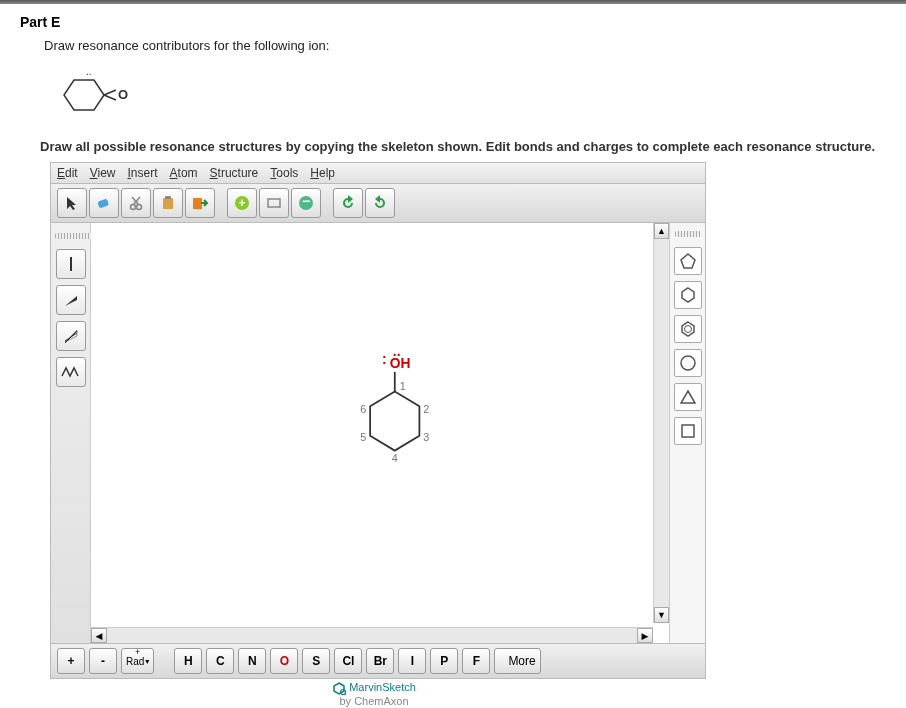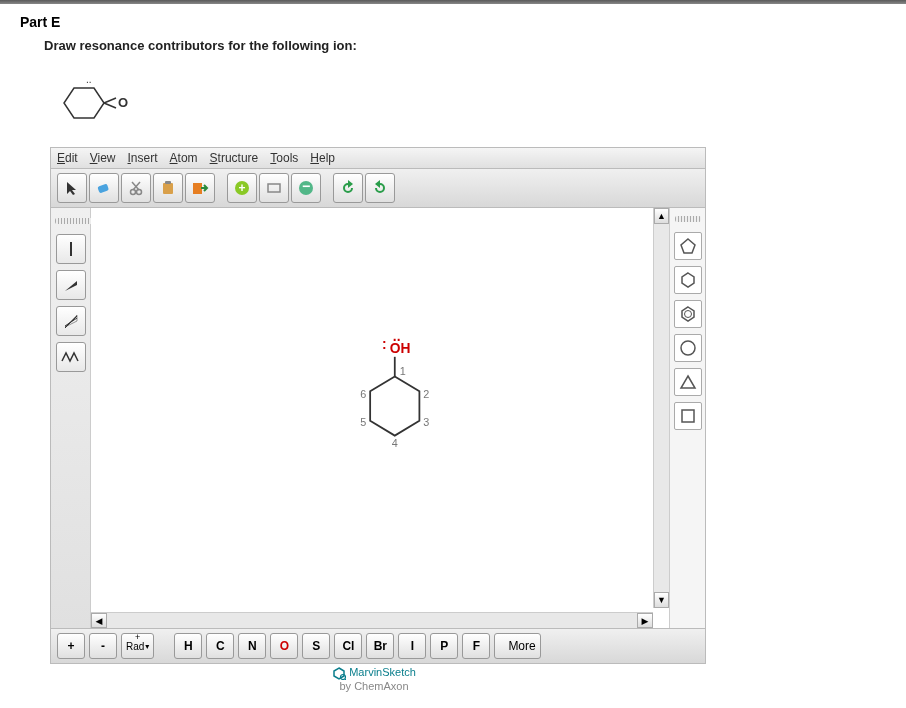--- a/index.html
+++ b/index.html
@@ -1,21 +1,21 @@
 <!DOCTYPE html>
 <html><head>
 <meta charset="utf-8">
 <style>
 * { box-sizing: border-box; margin: 0; padding: 0; }
 body { font-family: Arial, Helvetica, sans-serif; background: #fff; width: 906px; height: 708px; overflow: hidden; }
 .container { padding: 0; }
 .topbar { height: 4px; background: linear-gradient(to bottom, #5a5a5a, #888); }
 .content { padding: 10px 20px 0 20px; }
 .part-title { font-weight: bold; font-size: 14px; color: #000; margin-bottom: 8px; }
-.instruction { font-size: 13px; color: #222; margin: 4px 0 20px 24px; font-weight: bold; }
+.instruction { font-size: 13px; color: #222; margin: 4px 0 12px 24px; }
 .problem-img { margin: 6px 0 10px 24px; }
 .instruction2 { font-size: 13px; font-weight: bold; color: #333; margin: 10px 0 8px 20px; }
 .editor-wrap { margin: 8px 0 0 30px; width: 656px; }
 .menubar { background: linear-gradient(to bottom, #f5f5f5, #e0e0e0); border: 1px solid #bbb; border-bottom: none; padding: 3px 6px; font-size: 12px; color: #333; display: flex; gap: 12px; }
 .menubar span { cursor: pointer; }
 .menubar span u { text-decoration: underline; }
 .toolbar { background: linear-gradient(to bottom, #f0f0f0, #d8d8d8); border: 1px solid #bbb; padding: 4px 6px; display: flex; gap: 2px; align-items: center; }
 .tbtn { width: 30px; height: 30px; border: 1px solid #999; background: linear-gradient(to bottom, #fff, #e0e0e0); border-radius: 3px; display: flex; align-items: center; justify-content: center; cursor: pointer; }
 .editor-body { display: flex; border: 1px solid #bbb; border-top: none; background: #fff; position: relative; }
 .left-tools { width: 40px; background: linear-gradient(to bottom, #f0f0f0, #e0e0e0); border-right: 1px solid #ccc; padding: 8px 4px; display: flex; flex-direction: column; gap: 6px; align-items: center; }
@@ -49,20 +49,21 @@
   <div class="instruction">Draw resonance contributors for the following ion:</div>
   <div class="problem-img">
     <svg width="90" height="60">
       <text x="42" y="10" font-size="10" fill="#333">..</text>
       <polygon points="30,15 50,15 60,30 50,45 30,45 20,30" fill="none" stroke="#333" stroke-width="1.5"></polygon>
       <line x1="60" y1="30" x2="72" y2="25" stroke="#333" stroke-width="1.5"></line>
       <line x1="60" y1="30" x2="72" y2="35" stroke="#333" stroke-width="1.5"></line>
       <text x="74" y="34" font-size="13" fill="#333" font-weight="bold">O</text>
     </svg>
   </div>
+  <div class="instruction2">Draw all possible resonance structures by copying the skeleton shown. Edit bonds and charges to complete each resonance structure.</div>
 
   <div class="editor-wrap">
     <div class="menubar">
       <span><u>E</u><span></span>dit</span>
       <span><u>V</u>iew</span>
       <span><u>I</u>nsert</span>
       <span><u>A</u>tom</span>
       <span><u>S</u>tructure</span>
       <span><u>T</u>ools</span>
       <span><u>H</u>elp</span>

